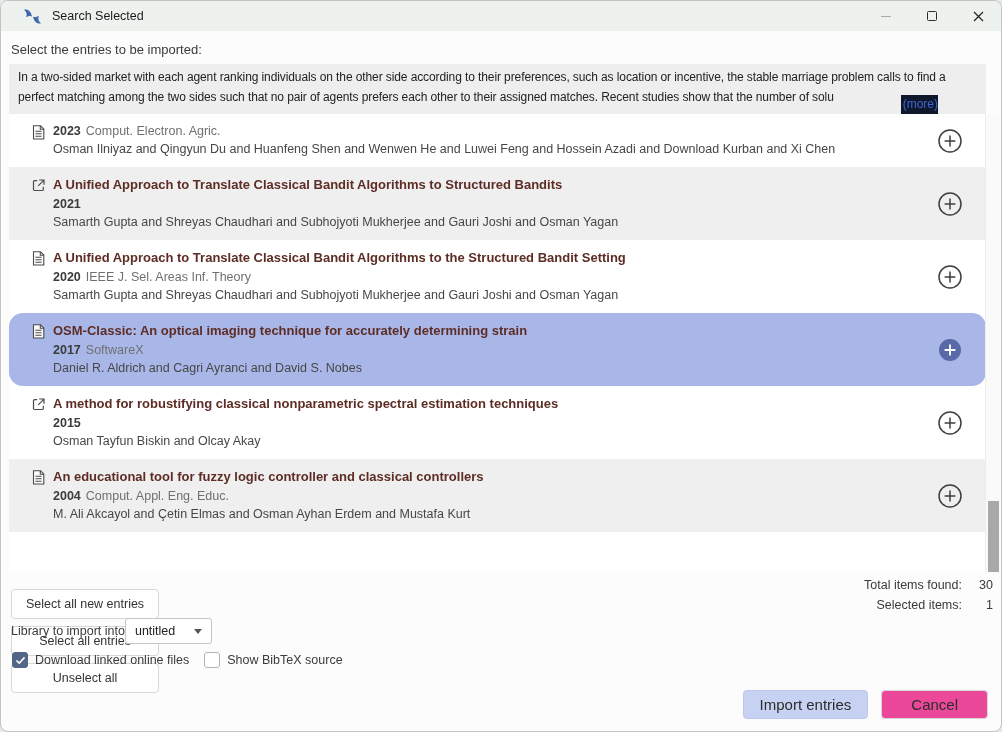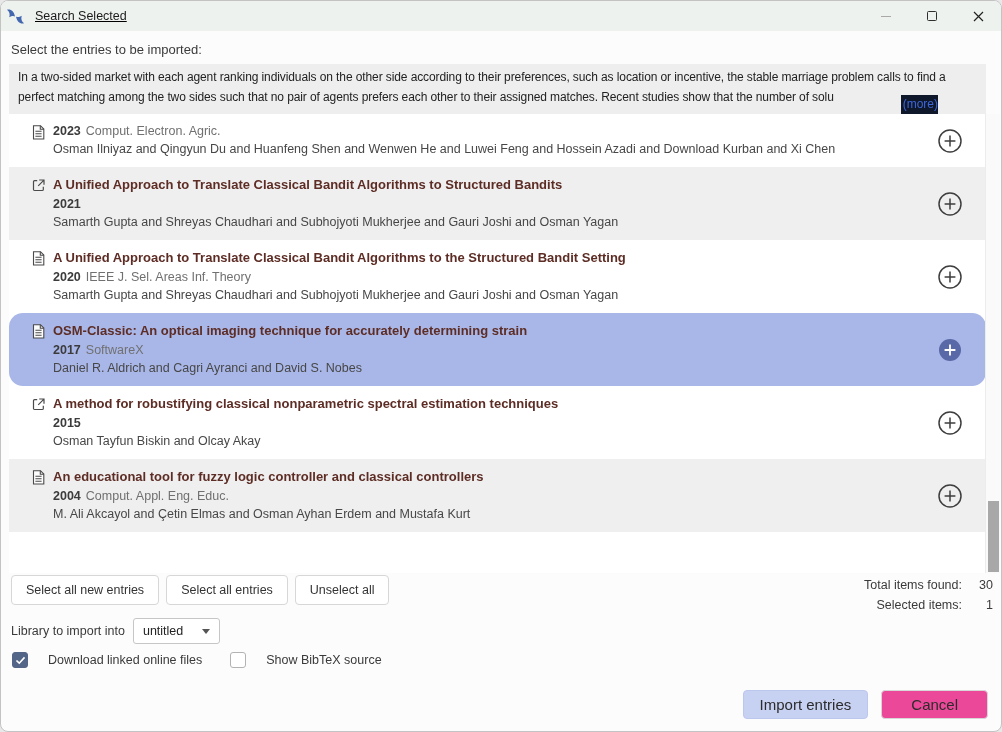--- a/index.html
+++ b/index.html
@@ -4,21 +4,21 @@
 <style>
   * { box-sizing: border-box; margin: 0; padding: 0; }
   html,body { width:1002px; height:732px; }
   body { font-family: "Liberation Sans", "DejaVu Sans", sans-serif; background:#e8e8e8; }
   .window {
     position:relative; width:1002px; height:732px; background:#fcfcfc;
     border:1px solid #c3c3c3; border-radius:8px; overflow:hidden;
   }
   
   .titlebar { position:absolute; top:0; left:0; right:0; height:30px;
-    background:#eef2ef; display:flex; align-items:center; padding-left:5px;text-decoration:underline; }
+    background:#eef2ef; display:flex; align-items:center; padding-left:22px; }
   .app-icon { width:20px; height:18px; display:flex; align-items:center; margin-right:9px; }
   .title-text { font-size:12.5px; color:#1b1b1b; }
   .win-controls { position:absolute; right:0; top:0; height:30px; display:flex; }
   .win-btn { width:46px; height:30px; display:flex; align-items:center; justify-content:center; cursor:default; }
   .glyph-min { width:10px; height:0; border-top:1.4px solid #a9a9a9; }
   .glyph-max { width:10px; height:10px; border:1.2px solid #2f2f2f; border-radius:1.5px; }
   
   .instruction { position:absolute; top:41px; left:10px; font-size:13px; color:#3a3a3a; }
   
   .abstract-box { position:absolute; top:63px; left:8px; width:977px; height:53px;
@@ -42,38 +42,38 @@
   .plus-btn svg { display:block; }
   .pc { fill:none; stroke:#3e3e3e; stroke-width:1.5; }
   .pp { stroke:#3e3e3e; stroke-width:1.5; fill:none; }
   .selected .pc { fill:#5968a6; stroke:none; }
   .selected .pp { stroke:#ffffff; stroke-width:1.8; }
   
   .scrollbar { position:absolute; top:113px; right:1px; width:15px; height:459px;
     background:#fafafa; border-left:1px solid #ececec; }
   .scroll-thumb { position:absolute; left:2px; top:387px; width:11px; height:71px; background:#a8a8a8; }
   
-  .actions-row { position:absolute; top:574px; left:10px; display:flex; gap:7px; }
+  .actions-row { position:absolute; top:588px; left:10px; display:flex; gap:7px;flex-direction:column; }
   .sel-btn { height:30px; padding:0 14px; background:#ffffff; border:1px solid #d7d7d7;
     border-radius:4px; font-size:12.5px; color:#333; font-family:inherit; cursor:pointer; }
   
   .summary { position:absolute; top:577px; right:8px; display:grid;
     grid-template-columns:auto 22px; column-gap:9px; row-gap:6px; font-size:12.5px; color:#3a3a3a; }
   .summary .lab { text-align:right; }
   .summary .val { text-align:right; }
   
-  .library-row { position:absolute; top:617px; left:10px; display:flex; align-items:center; gap:8px;
+  .library-row { position:absolute; top:617px; left:10px; display:flex; align-items:center; 
     font-size:12.5px; color:#3a3a3a; }
   .lib-select { width:87px; height:26px; background:#fff; border:1px solid #c6c6c6; border-radius:3px;
     display:flex; align-items:center; justify-content:space-between; padding:0 9px; font-size:12.5px;
     color:#222; cursor:pointer; }
   .caret-down { width:0; height:0; border-left:4.5px solid transparent; border-right:4.5px solid transparent;
     border-top:5px solid #555; }
   
-  .options-row { position:absolute; top:651px; left:11px; display:flex; align-items:center; gap:20px;
+  .options-row { position:absolute; top:651px; left:11px; display:flex; align-items:center; gap:7px;
     font-size:12.5px; color:#3a3a3a; }
   .checkbox { width:16px; height:16px; border-radius:3px; border:1px solid #b3b3b3; background:#fff;
     display:flex; align-items:center; justify-content:center; cursor:pointer; flex:0 0 auto; }
   .checkbox.checked { background:#546687; border-color:#546687; }
   .opt-label { margin-right:8px; }
   
   .footer { position:absolute; right:13px; bottom:12px; display:flex; gap:13px; }
   .btn { height:29px; border-radius:4px; font-size:15px; font-family:inherit; cursor:pointer; }
   .btn-primary { background:#c7d1f2; border:1px solid #bcc7ee; color:#2c2c2c; padding:0 16px; }
   .btn-plain { background:#ec4899; border:1px solid #d7d7d7; color:#2c2c2c; padding:0 29px; }

